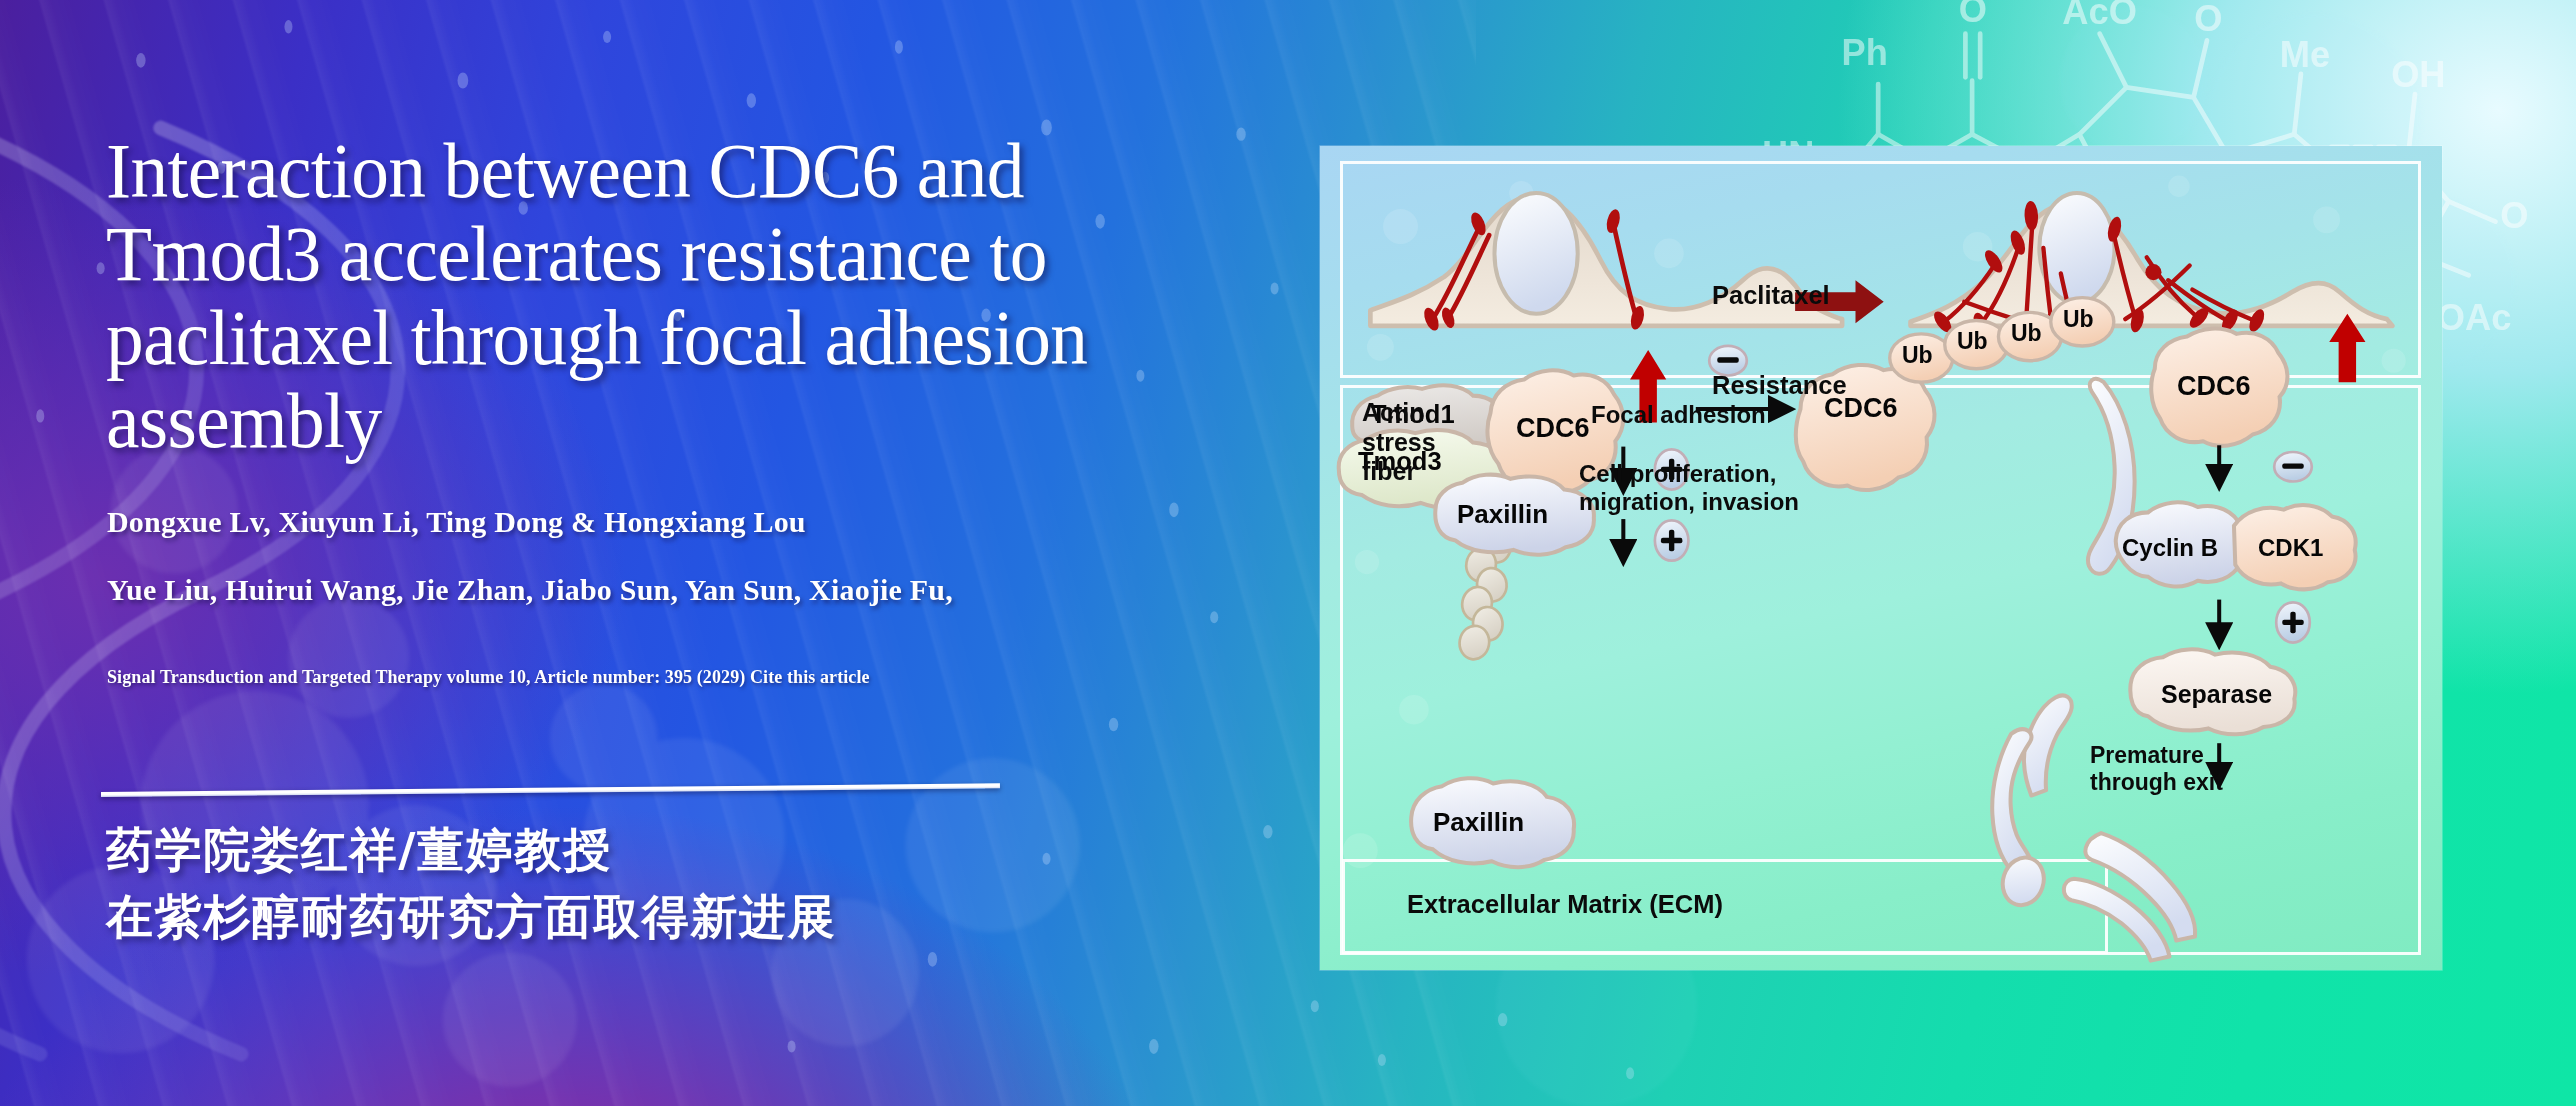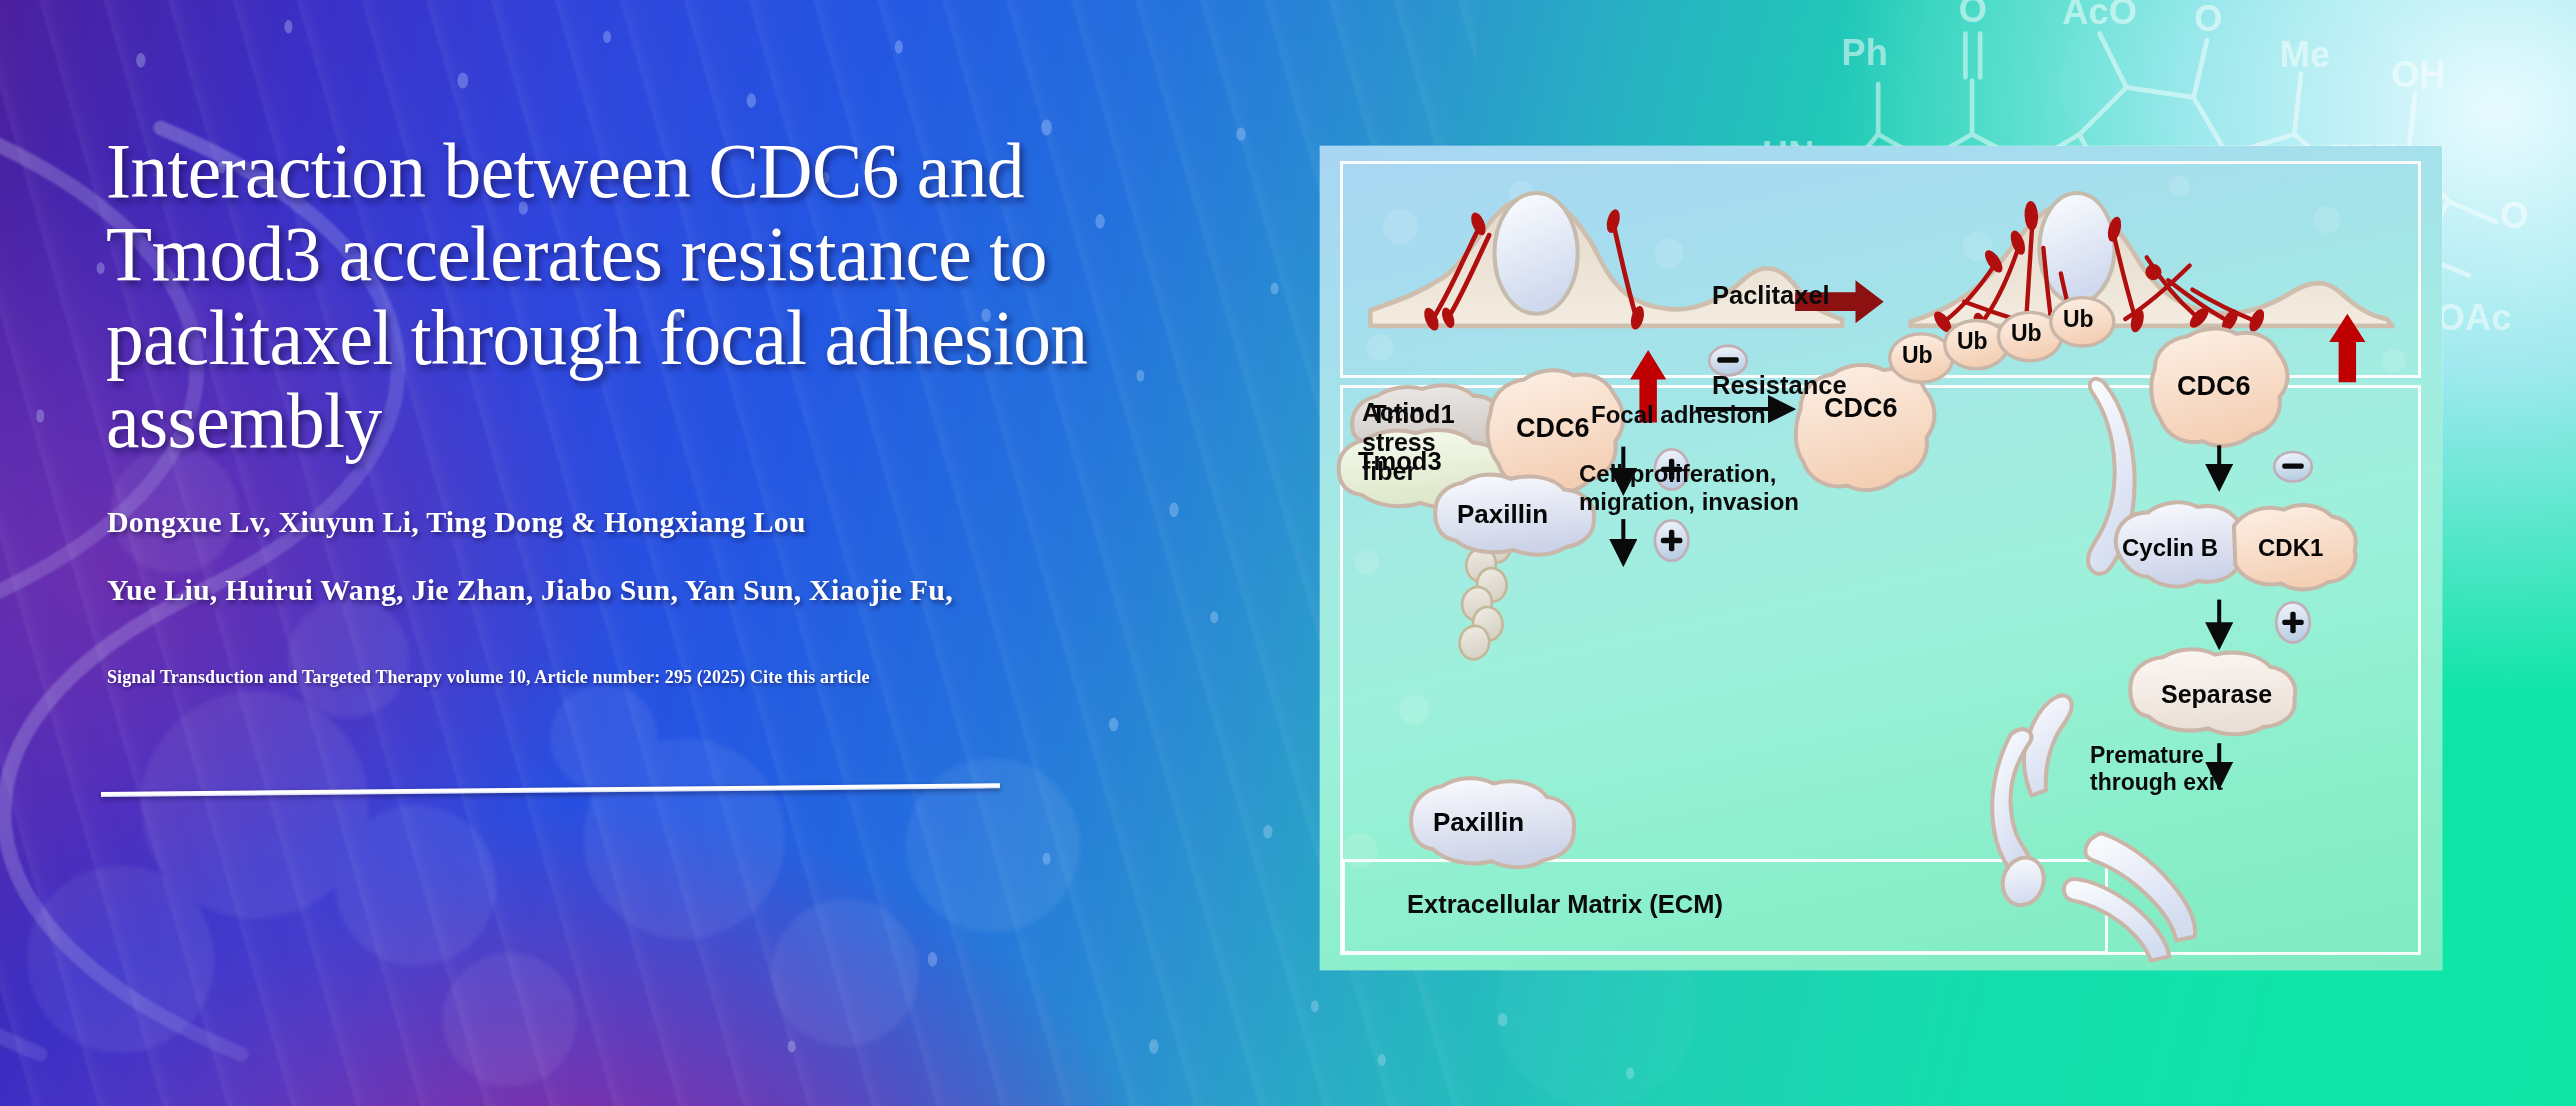--- a/index.html
+++ b/index.html
@@ -265,22 +265,26 @@
       <line x1="915" y1="318" x2="940" y2="318"></line>
     </g>
   </svg>
 
   <div class="left-col">
     <div class="title">Interaction between CDC6 and Tmod3 accelerates resistance to paclitaxel through focal adhesion assembly</div>
     <div class="authors">
       <div>Dongxue Lv, Xiuyun Li, Ting Dong &amp; Hongxiang Lou</div>
       <div>Yue Liu, Huirui Wang, Jie Zhan, Jiabo Sun, Yan Sun, Xiaojie Fu,</div>
     </div>
-    <div class="citation">Signal Transduction and Targeted Therapy volume 10, Article number: 295 (2025) Cite this article</div>
+    <div class="citation">Signal Transduction and Targeted Therapy volume 10, Article number: 395 (2029) Cite this article</div>
     <div class="rule"></div>
+    <div class="cn">
+      <div>药学院娄红祥/董婷教授</div>
+      <div>在紫杉醇耐药研究方面取得新进展</div>
+    </div>
   </div>
 
   <div class="panel">
 
     <svg class="panel-bokeh" viewBox="0 0 1672 1228" preserveAspectRatio="none">
       <g fill="#ffffff" opacity=".28">
         <circle cx="120" cy="120" r="26"></circle>
           <circle cx="300" cy="70" r="18"></circle>
         <circle cx="520" cy="160" r="22"></circle>
           <circle cx="90" cy="300" r="20"></circle>

